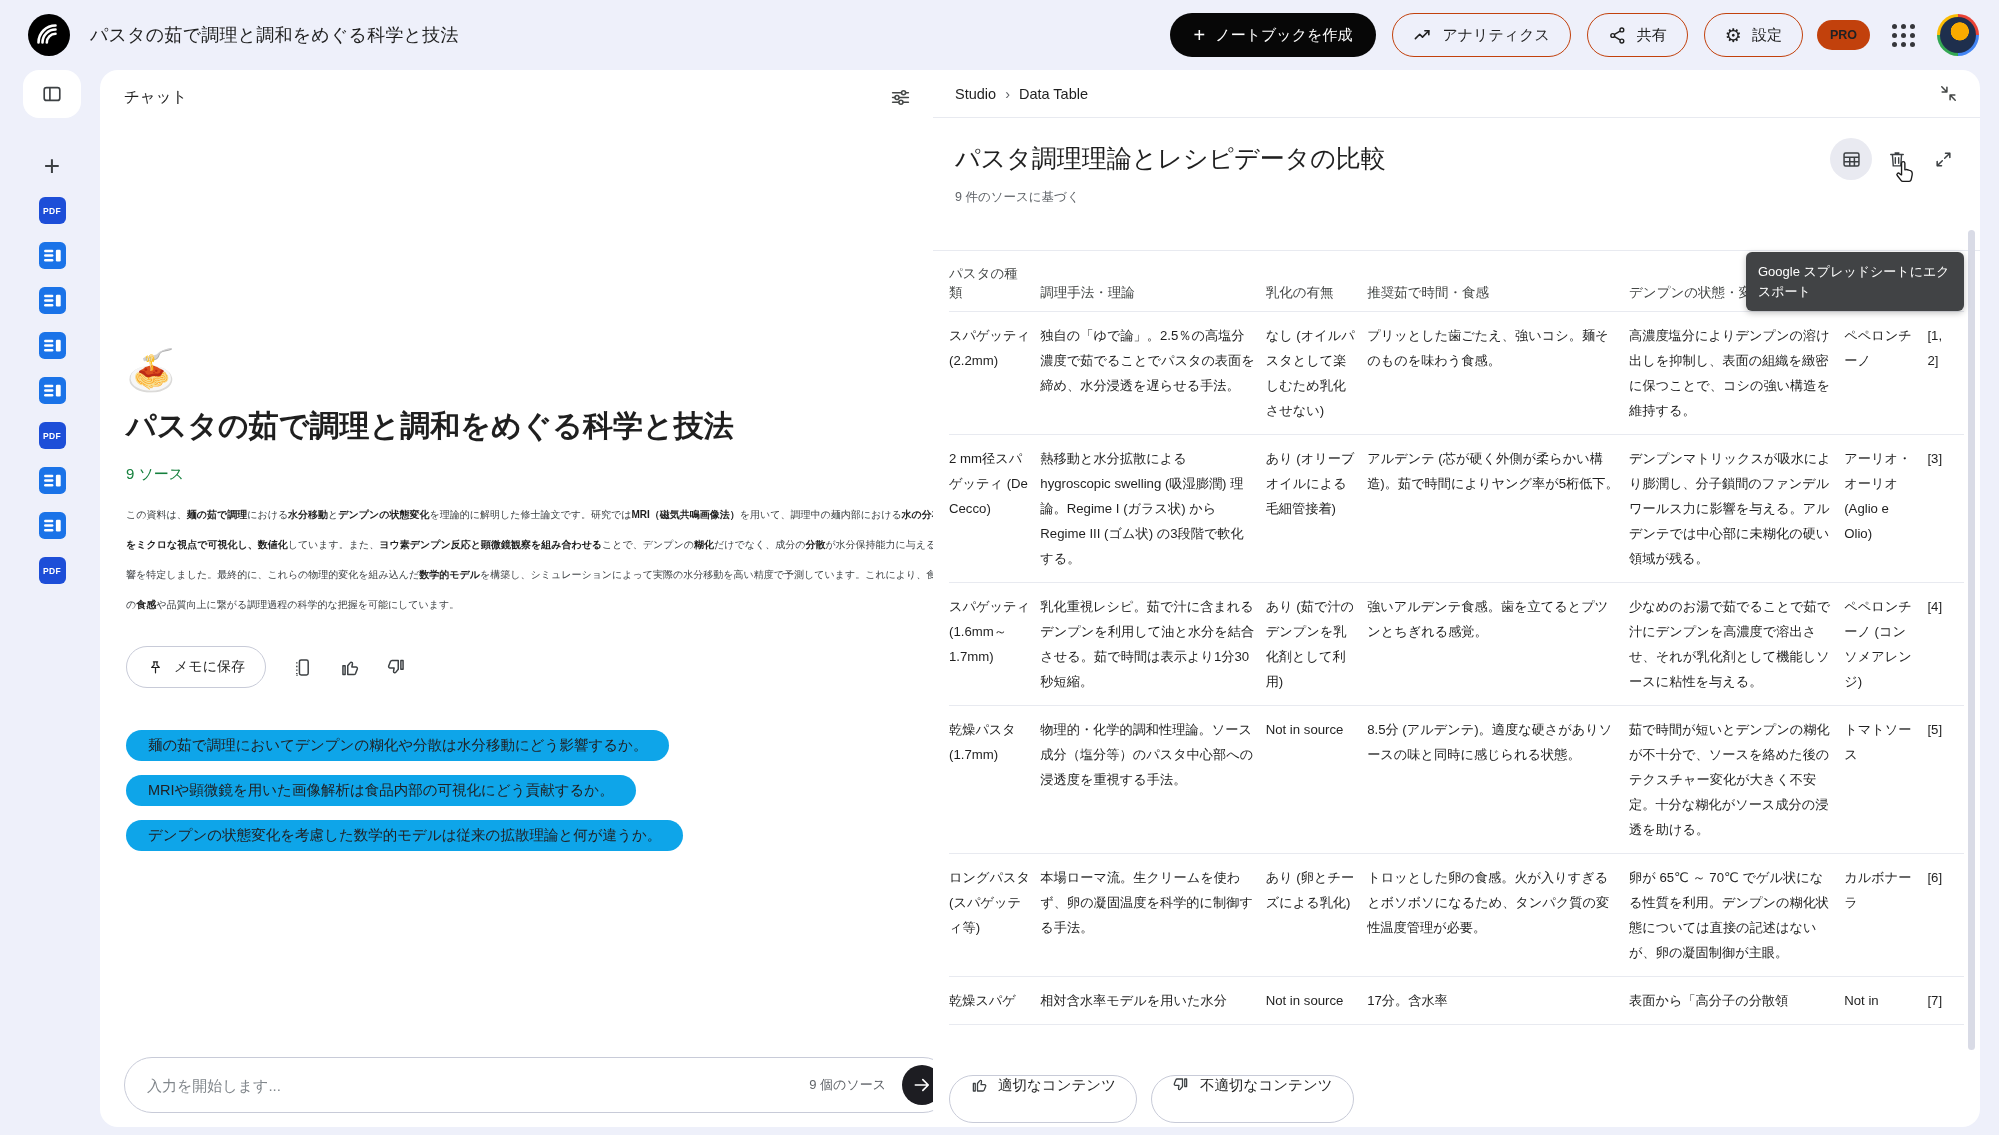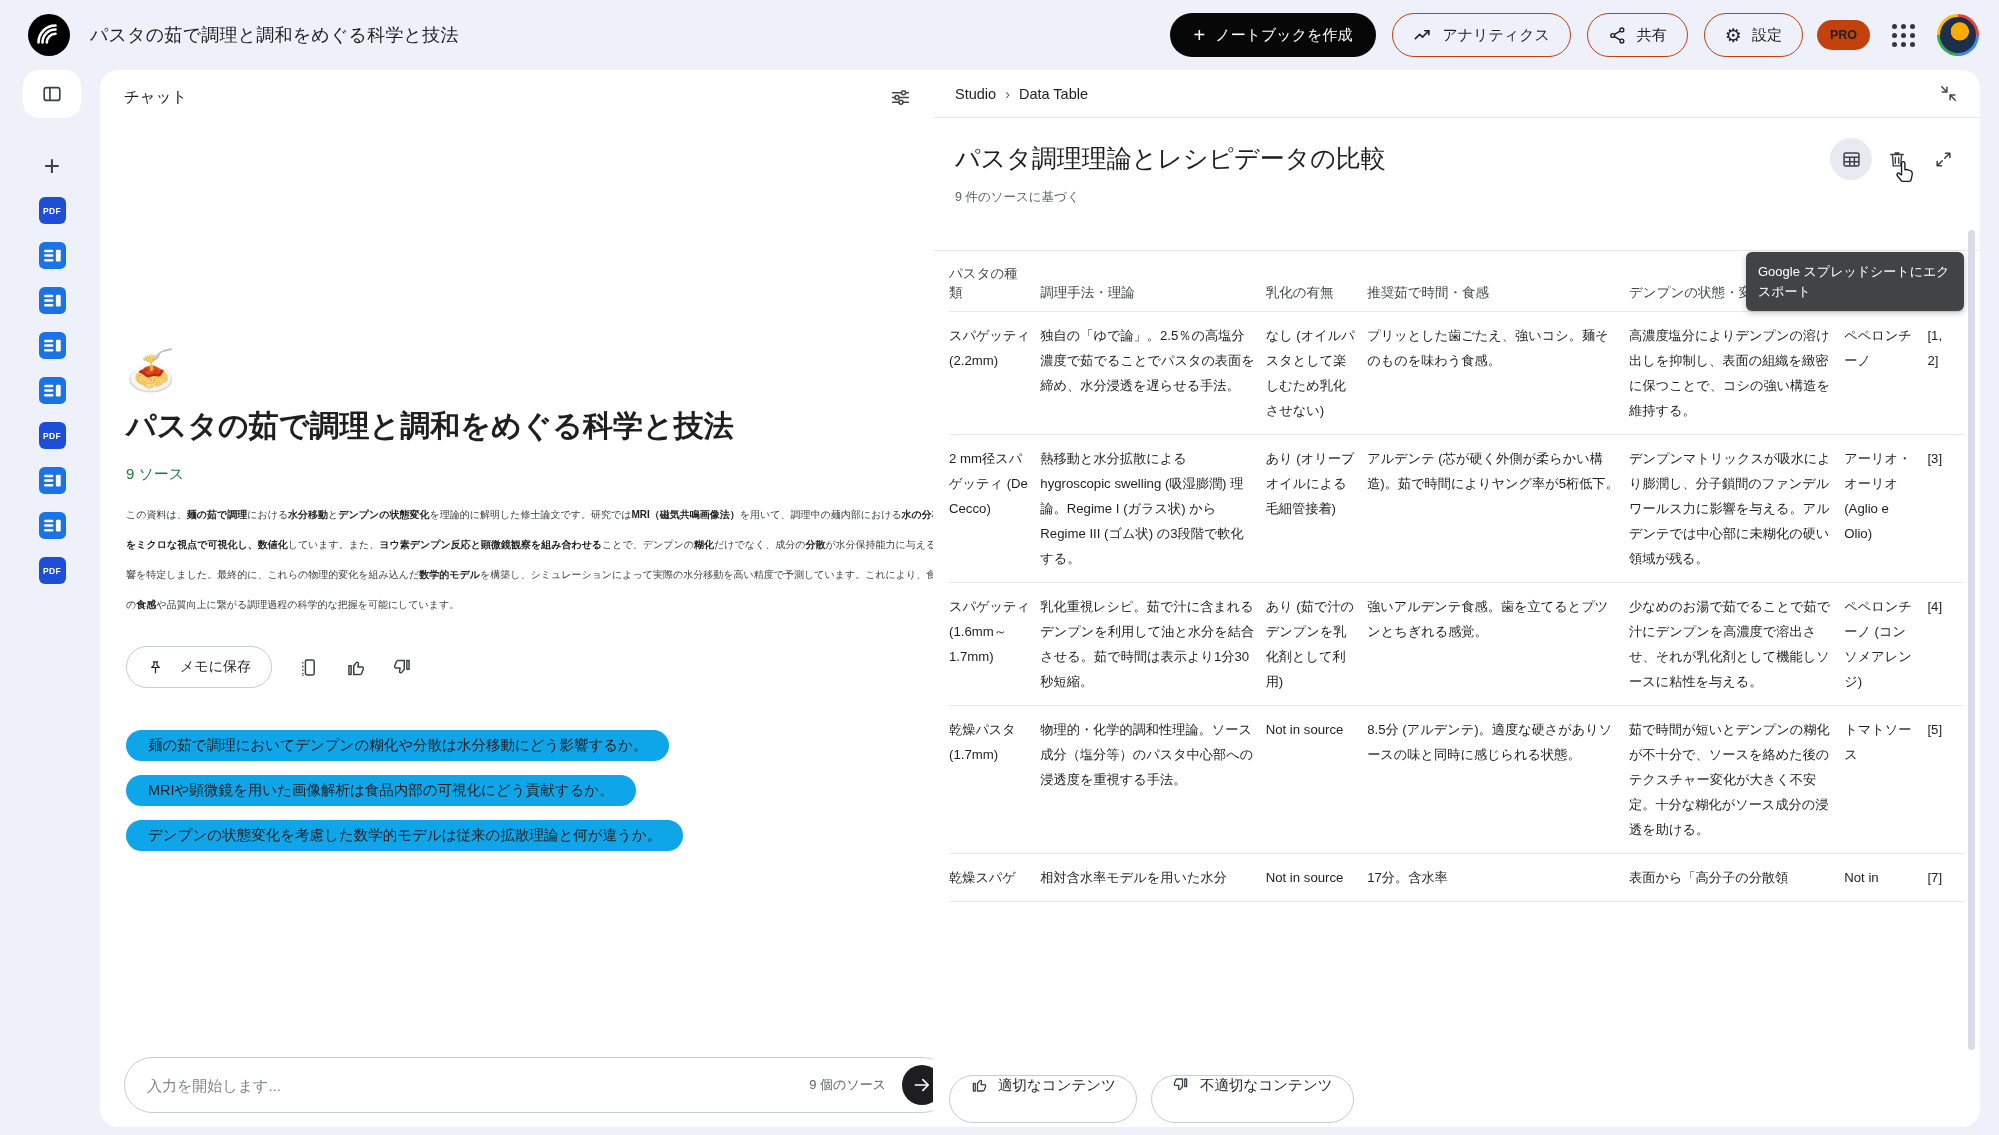--- a/index.html
+++ b/index.html
@@ -41,21 +41,21 @@
   .chat-header-icons { margin-left:auto; display:flex; align-items:center; gap:20px; color:#444746; }
   .icon-btn { cursor:pointer; display:flex; align-items:center; justify-content:center; color:#444746; }
   .kebab { font-size:20px; line-height:1; }
   .chat-body { flex:1; padding:0 26px; overflow:hidden; display:flex; flex-direction:column; }
   .chat-emoji { margin-top:226px; font-size:40px; line-height:1; }
   .chat-title { margin-top:16px; font-size:30px; font-weight:bold; color:#1f1f1f; }
   .chat-source-count { margin-top:18px; font-size:15px; color:#15803d; }
   .chat-summary { margin-top:16px; font-size:10px; line-height:30px; color:#3c4043; }
   .chat-summary b { color:#1f1f1f; }
   .chat-actions { margin-top:26px; display:flex; align-items:center; gap:26px; }
-  .save-note { display:flex; align-items:center; gap:16px; border:1px solid #c8cbd8; border-radius:22px; height:42px; padding:0 20px; font-size:14px; color:#1f1f1f; cursor:pointer; }
+  .save-note { display:flex; align-items:center; gap:10px; border:1px solid #c8cbd8; border-radius:22px; height:42px; padding:0 20px; font-size:14px; color:#1f1f1f; cursor:pointer; }
   .chat-suggestions { margin-top:42px; display:flex; flex-direction:column; align-items:flex-start; gap:14px; }
   .chip { background:#0ea5e9; border-radius:26px; padding:6px 22px; font-size:14.5px; color:#202124; cursor:pointer; }
   .chat-inputbar { flex:0 0 auto; margin:14px 24px 14px; border:1.5px solid #c8cbd8; border-radius:28px; height:56px; display:flex; align-items:center; padding:0 8px 0 22px; }
   .chat-input { border:none; outline:none; flex:1; font-size:15px; color:#1f1f1f; font-family:inherit; background:transparent; }
   .chat-input::placeholder { color:#80868b; }
   .input-count { font-size:13px; color:#5f6368; margin:0 16px 0 10px; white-space:nowrap; }
   .send-btn { width:40px; height:40px; border-radius:50%; background:#1d1d22; display:flex; align-items:center; justify-content:center; cursor:pointer; flex:0 0 auto; }
 
   
   .studio { left:933px; width:1047px; display:flex; flex-direction:column; overflow:hidden; }
@@ -368,20 +368,29 @@
             <tr>
               <td>乾燥パスタ (1.7mm)</td>
               <td>物理的・化学的調和性理論。ソース成分（塩分等）のパスタ中心部への浸透度を重視する手法。</td>
               <td>Not in source</td>
               <td>8.5分 (アルデンテ)。適度な硬さがありソースの味と同時に感じられる状態。</td>
               <td>茹で時間が短いとデンプンの糊化が不十分で、ソースを絡めた後のテクスチャー変化が大きく不安定。十分な糊化がソース成分の浸透を助ける。</td>
               <td>トマトソース</td>
               <td>[5]</td>
             </tr>
             <tr>
+              <td>ロングパスタ (スパゲッティ等)</td>
+              <td>本場ローマ流。生クリームを使わず、卵の凝固温度を科学的に制御する手法。</td>
+              <td>あり (卵とチーズによる乳化)</td>
+              <td>トロッとした卵の食感。火が入りすぎるとボソボソになるため、タンパク質の変性温度管理が必要。</td>
+              <td>卵が 65℃ ～ 70℃ でゲル状になる性質を利用。デンプンの糊化状態については直接の記述はないが、卵の凝固制御が主眼。</td>
+              <td>カルボナーラ</td>
+              <td>[6]</td>
+            </tr>
+            <tr>
               <td>乾燥スパゲ</td>
               <td>相対含水率モデルを用いた水分</td>
               <td>Not in source</td>
               <td>17分。含水率</td>
               <td>表面から「高分子の分散領</td>
               <td>Not in</td>
               <td>[7]</td>
             </tr>
           </tbody>
       </table>

